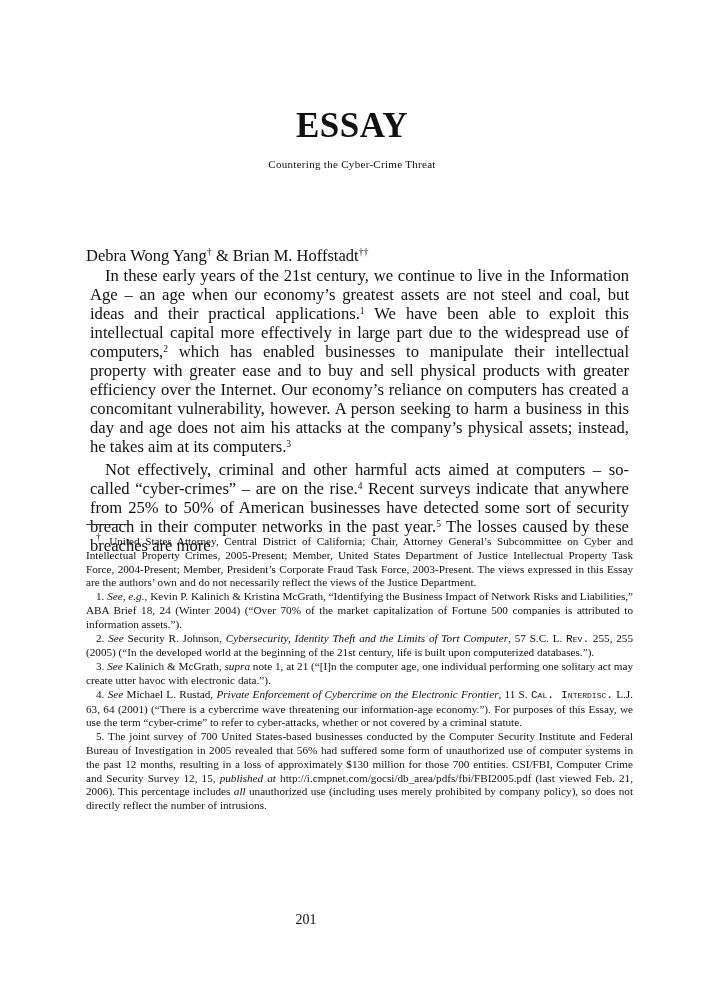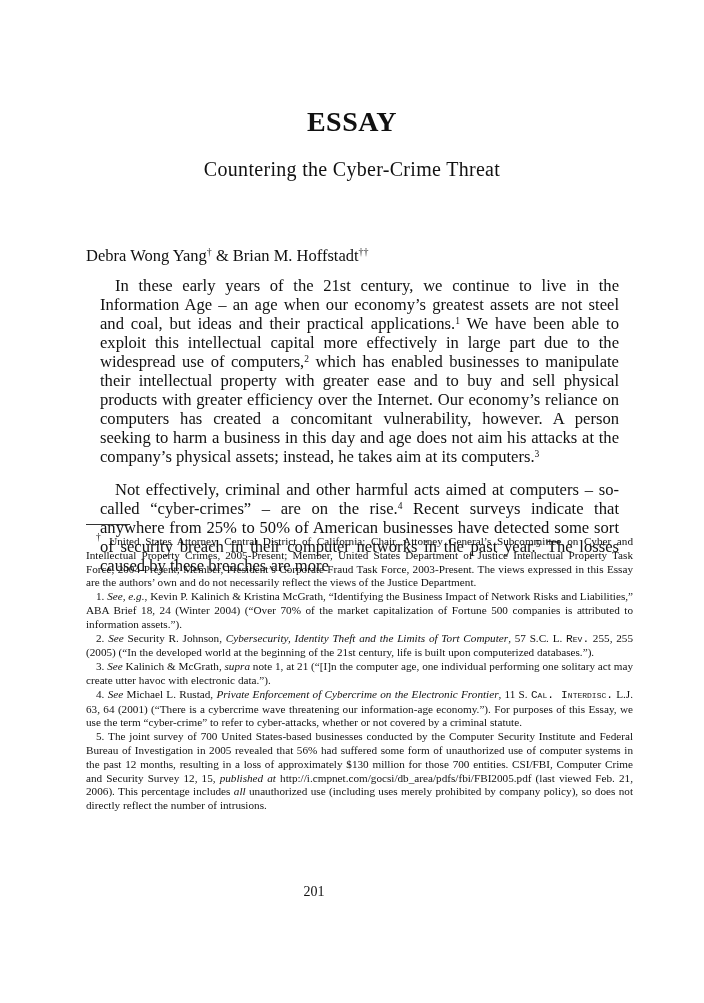--- a/index.html
+++ b/index.html
@@ -1,36 +1,36 @@
 <!DOCTYPE html>
 <html><head>
   <meta charset="utf-8">
   <style>
     html, body { margin: 0; padding: 0; background: #ffffff; }
     body { width: 704px; height: 1003px; position: relative; overflow: hidden;
            font-family: "Liberation Serif", serif; color: #111; }
     .page { position: absolute; left: 0; top: 0; width: 704px; height: 1003px; }
     .heading { position: absolute; left: 0; width: 704px; text-align: center; top: 106px;
-               font-size: 28px; font-weight: bold; letter-spacing: 0.5px; }
+               font-size: 35px; font-weight: bold; letter-spacing: 0.5px; }
     .subtitle { position: absolute; left: 0; width: 704px; text-align: center; top: 158px;
-                font-size: 20px; letter-spacing: 0.3px; }
+                font-size: 11px; letter-spacing: 0.3px; }
     .authors { position: absolute; left: 86px; top: 220px; font-size: 16.5px; margin-top: 26px; }
     .authors sup { font-size: 10px; vertical-align: 6px; line-height: 0; }
     .body-text { position: absolute; left: 86px; width: 547px; top: 262px;
                  font-size: 16.6px; line-height: 19px; text-align: justify; }
-    .body-text p { margin: 14px; text-indent: 15px; }
+    .body-text p { margin: 4px; text-indent: 15px; }
     .body-text sup, .fn sup { font-size: 9.5px; vertical-align: 5px; line-height: 0; }
     .rule { position: absolute; left: 86px; top: 524px; width: 44px; height: 0;
             border-top: 1px solid #333; }
     .footnotes { position: absolute; left: 86px; width: 547px; top: 535px;
                  font-size: 11.2px; line-height: 13.8px; text-align: justify; }
     .fn { margin: 0; text-indent: 10px; }
     .sc { font-variant: small-caps; font-family: Liberation Mono, monospace; }
-    .page-number { position: absolute; left: 0; width: 612px; text-align: center; top: 884px;
-                   font-size: 14px; margin-left: 8px; }
+    .page-number { position: absolute; left: 0; width: 612px; text-align: center; top: 912px;
+                   font-size: 14px; }
   </style>
 </head>
 <body>
 
 <div class="page">
 
   <div class="heading">ESSAY</div>
 
   <div class="subtitle">Countering the Cyber-Crime Threat</div>
 

